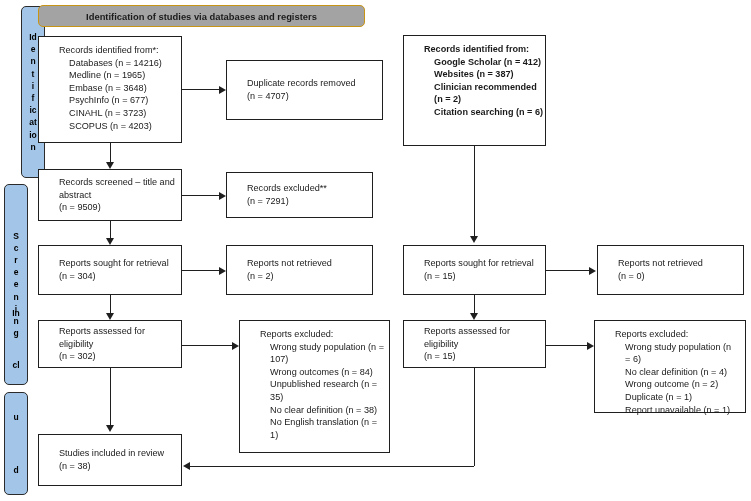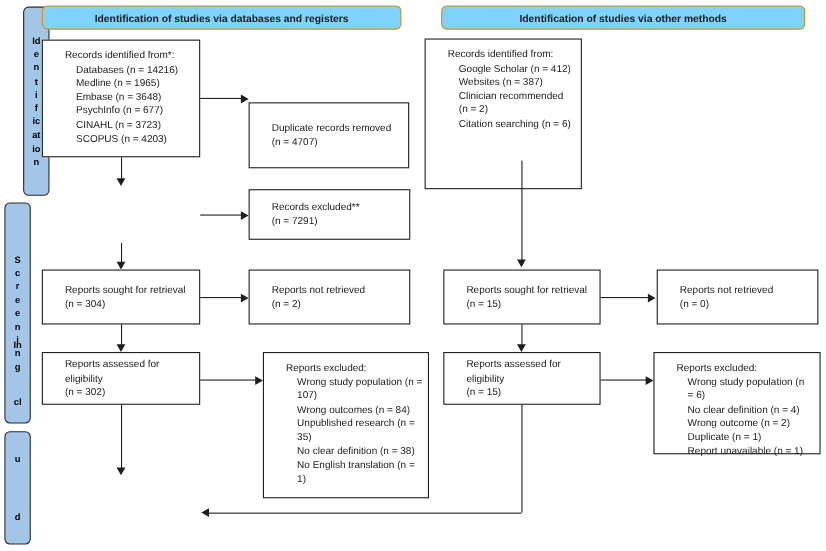--- a/index.html
+++ b/index.html
@@ -30,21 +30,21 @@
     font-weight: bold;
     color: #000;
     line-height: 12.2px;
     letter-spacing: 0px;
     box-sizing: border-box;
   }
   .phase span { display: block; text-align: center; }
 
   .header-bar {
     position: absolute;
-    background: #7dd3fc;
+    background: #a3a3a3;
     border: 1.2px solid #c89416;
     border-radius: 5px;
     display: flex;
     align-items: center;
     justify-content: center;
     font-size: 9.4px;
     font-weight: bold;
     color: #1b1b1b;
     box-sizing: border-box;
   }
@@ -128,39 +128,41 @@
     <span>cl</span>
     <span>u</span>
     <span>d</span>
     <span>e</span>
     <span>d</span>
   </div>
 
   <div class="header-bar" style="left:38px; top:5px; width:327px; height:22px;">
     <span>Identification of studies via databases and registers</span>
   </div>
-  <div class="header-bar" style="left:401px; top:5px; width:331px; height:22px;">
-    <span>Identification of studies via other methods</span>
-  </div>
 
   <div class="node topalign" style="left:38px; top:36px; width:144px; height:107px;">
     <span class="txt">Records identified from*:
     Databases (n = 14216)
     Medline (n = 1965)
     Embase (n = 3648)
     PsychInfo (n = 677)
     CINAHL (n = 3723)
     SCOPUS (n = 4203)</span>
   </div>
 
-  <div class="node" style="left:226px; top:60px; width:146px; height:60px;margin-top:33px;">
+  <div class="node" style="left:226px; top:60px; width:157px; height:60px;">
     <span class="txt">Duplicate records removed
 (n = 4707)</span>
   </div>
 
+  <div class="node" style="left:38px; top:169px; width:144px; height:52px;">
+    <span class="txt">Records screened – title and
+abstract
+(n = 9509)</span>
+  </div>
 
   <div class="node" style="left:226px; top:172px; width:147px; height:46px;">
     <span class="txt">Records excluded**
 (n = 7291)</span>
   </div>
 
   <div class="node" style="left:38px; top:245px; width:144px; height:50px;">
     <span class="txt">Reports sought for retrieval
 (n = 304)</span>
   </div>
@@ -181,22 +183,26 @@
     Wrong study population (n =
     107)
     Wrong outcomes (n = 84)
     Unpublished research (n =
     35)
     No clear definition (n = 38)
     No English translation (n =
     1)</span>
   </div>
 
-
-  <div class="node topalign" style="left:386px; top:35px; width:143px; height:137px;">
+  <div class="node" style="left:38px; top:434px; width:144px; height:52px;">
+    <span class="txt">Studies included in review
+(n = 38)</span>
+  </div>
+
+  <div class="node topalign" style="left:403px; top:35px; width:143px; height:111px;font-weight:bold;">
     <span class="txt">Records identified from:
     Google Scholar (n = 412)
     Websites (n = 387)
     Clinician recommended
     (n = 2)
     Citation searching (n = 6)</span>
   </div>
 
   <div class="node" style="left:403px; top:245px; width:143px; height:50px;">
     <span class="txt">Reports sought for retrieval

